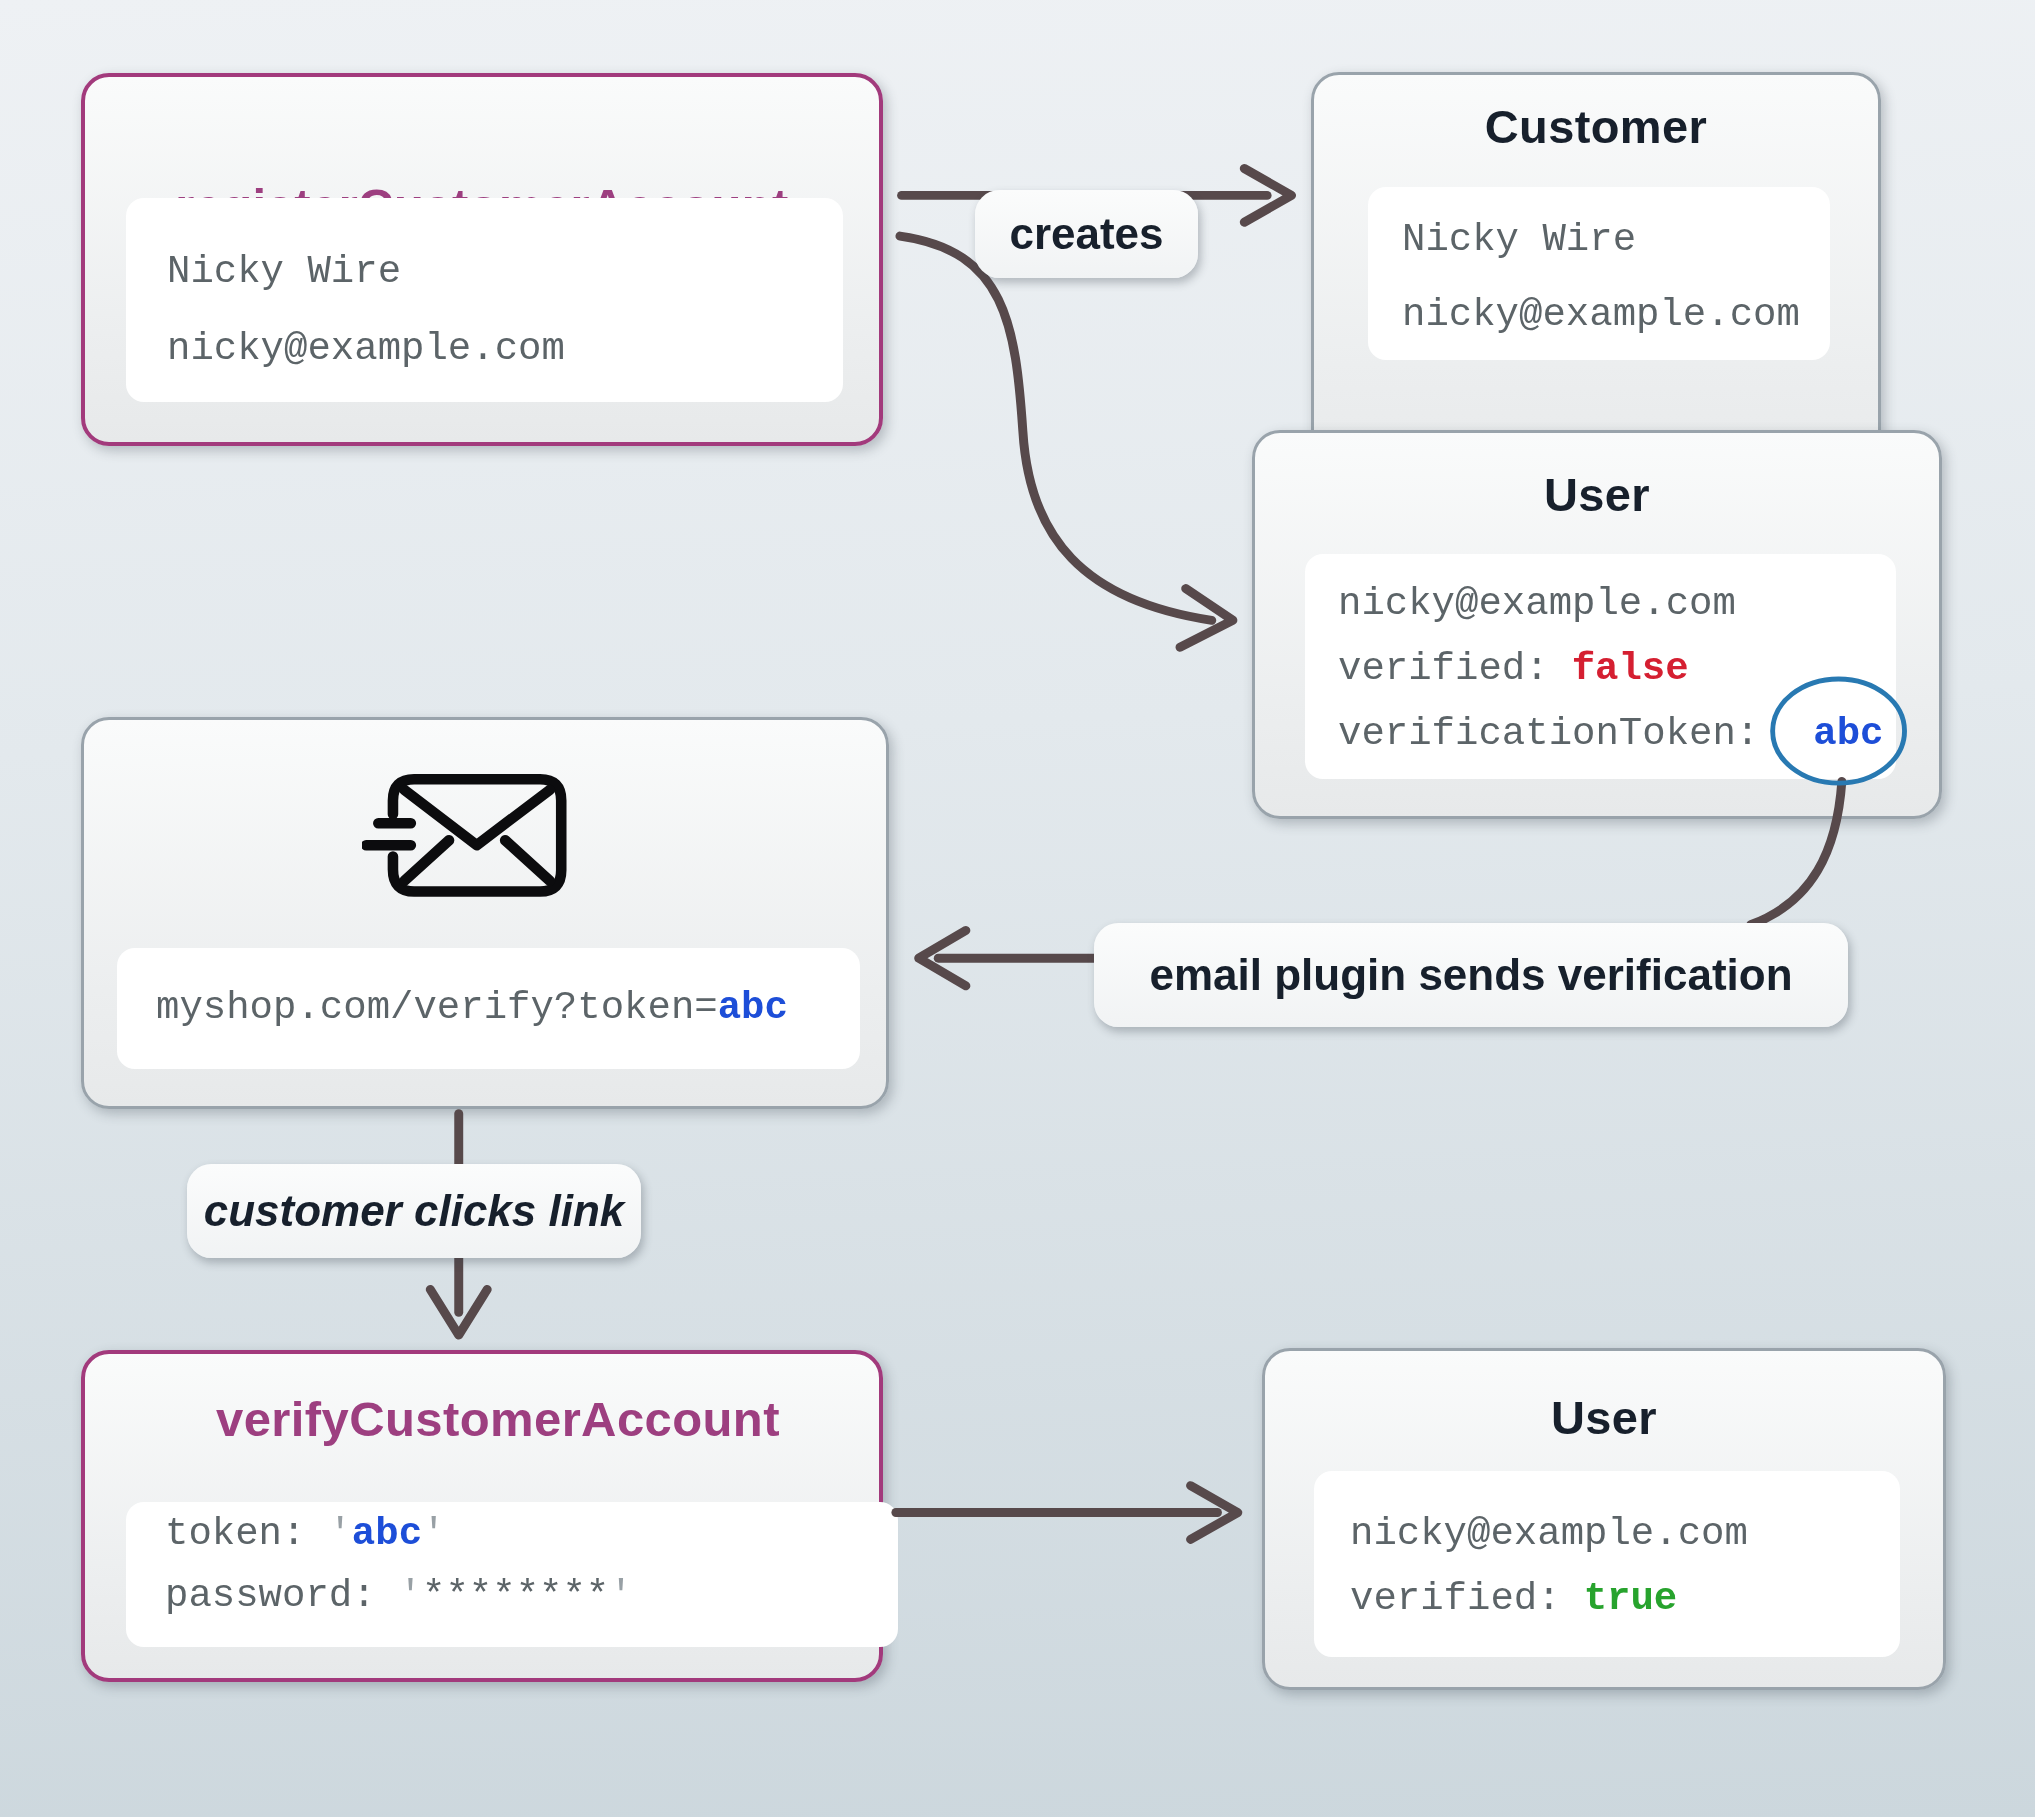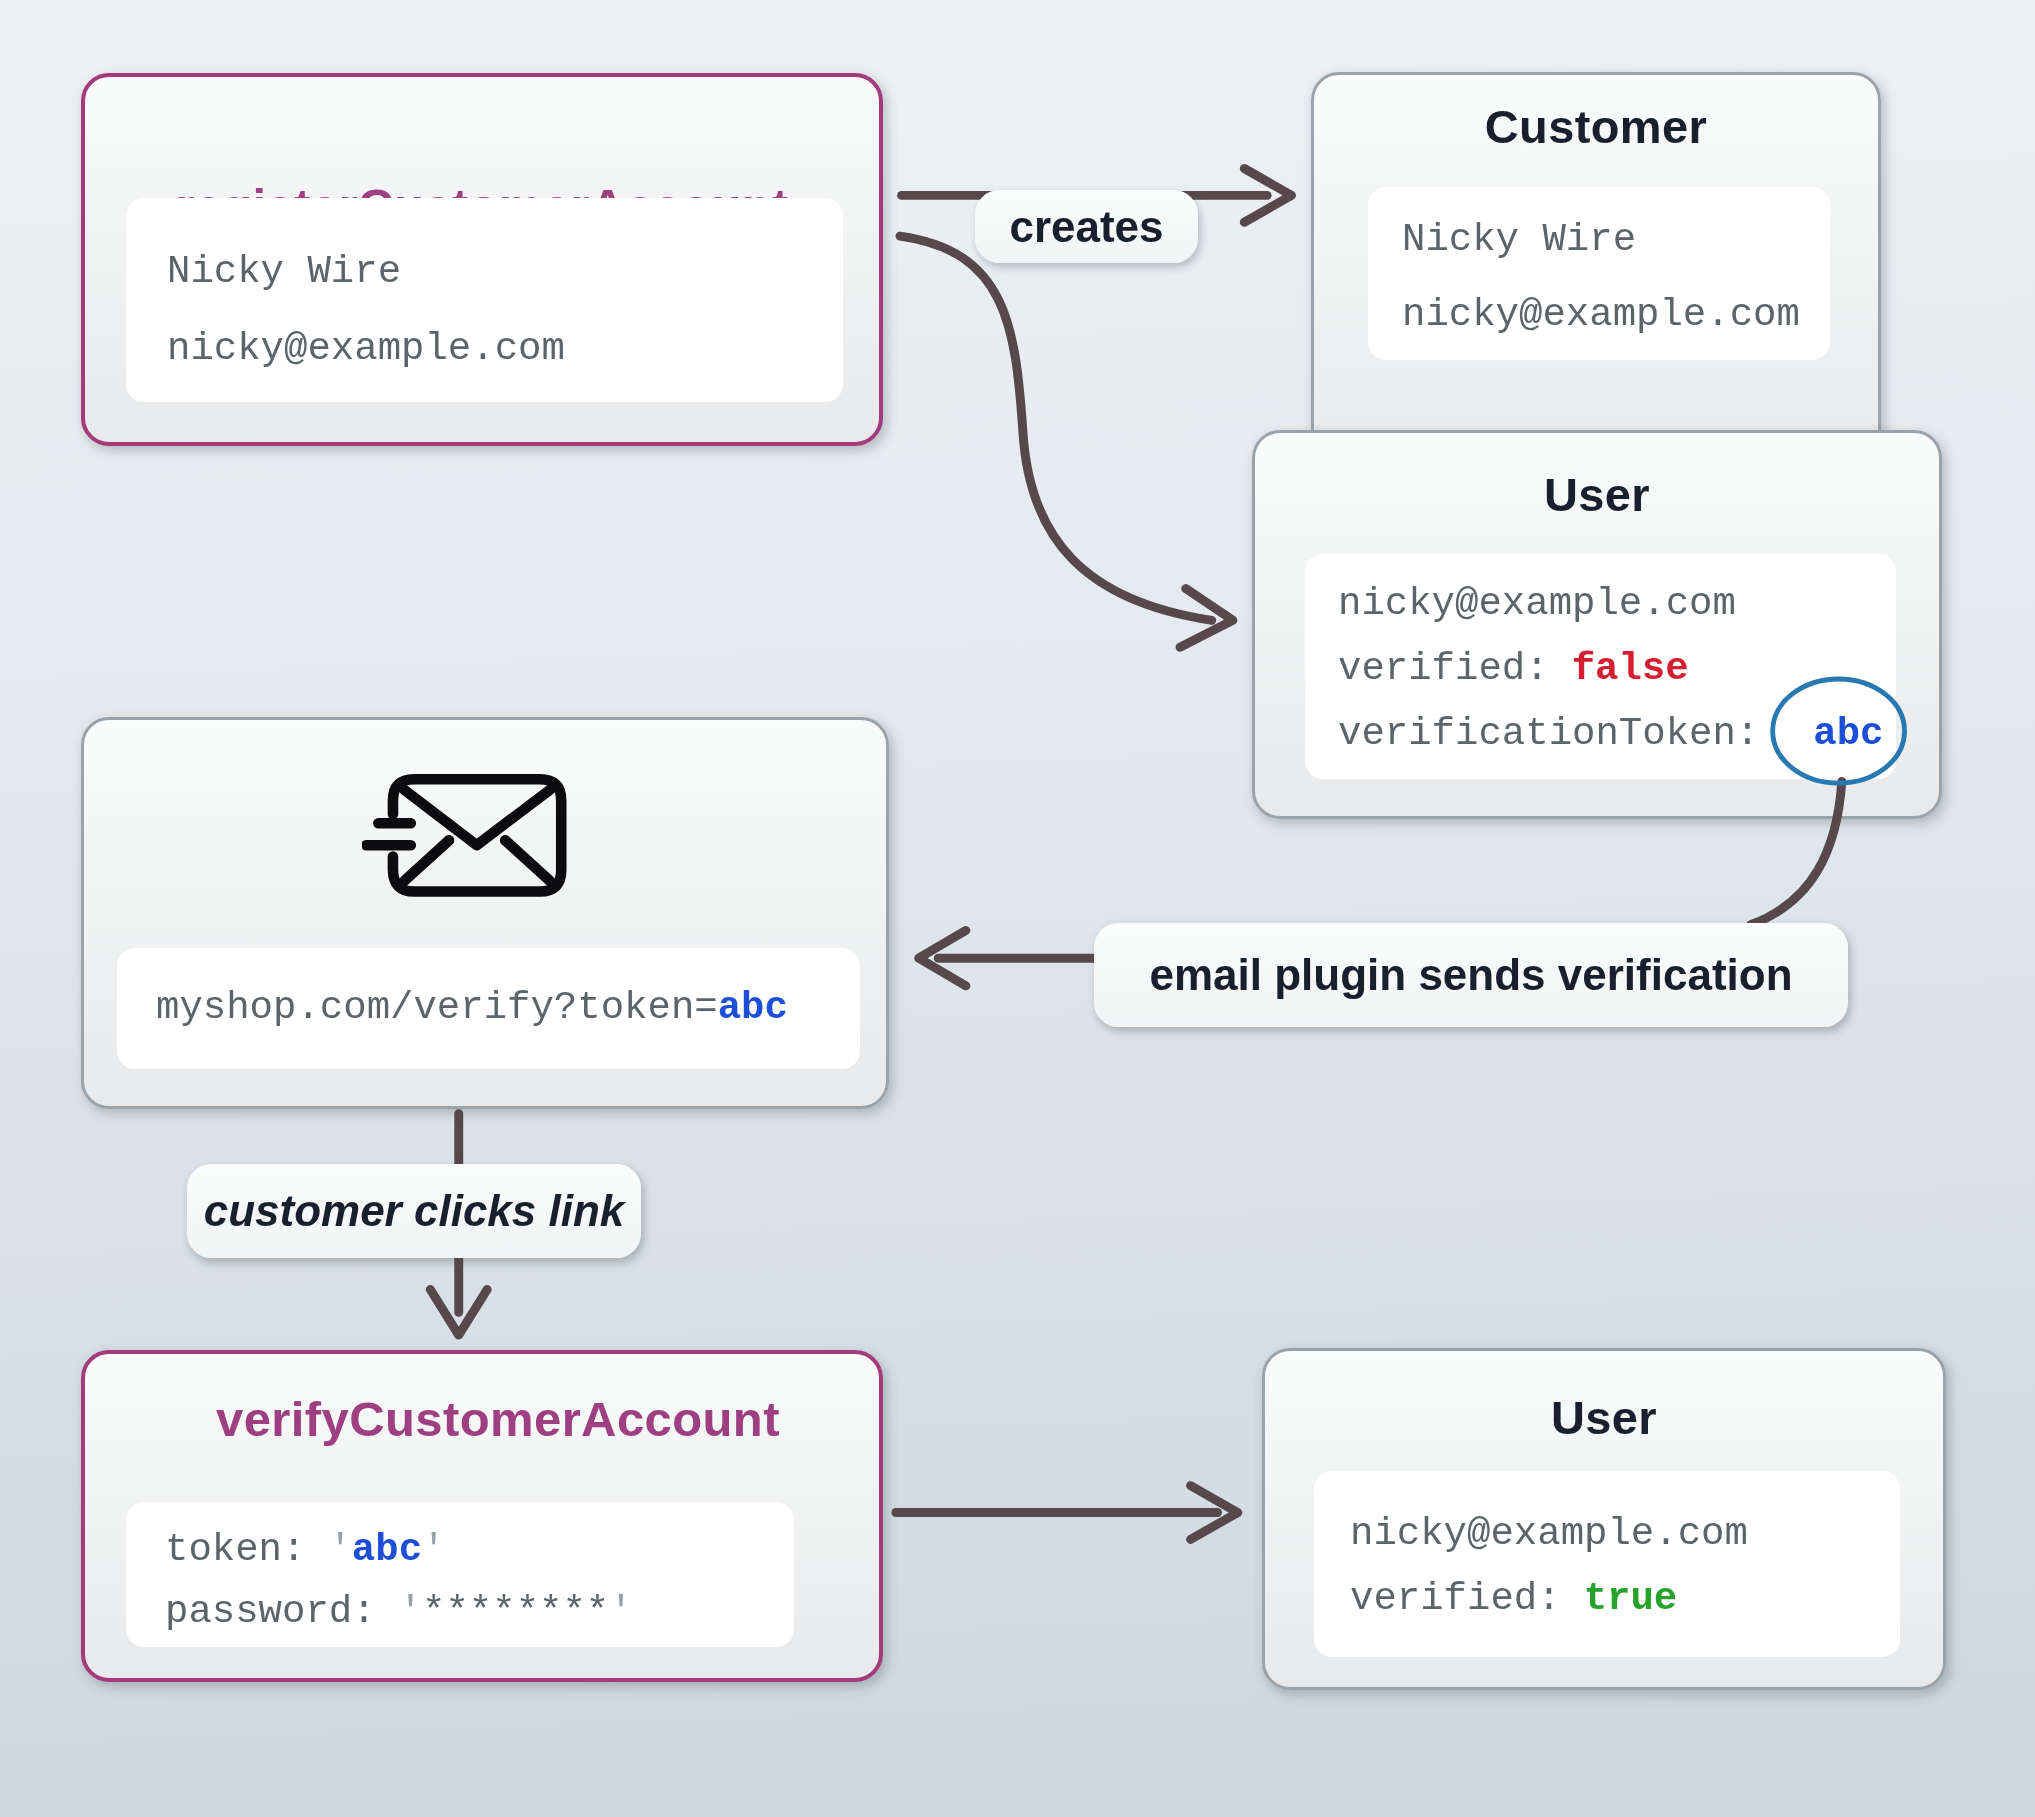--- a/index.html
+++ b/index.html
@@ -87,21 +87,21 @@
     <svg width="244" height="126" viewBox="0 0 300 155" fill="none" stroke="#0c0c0e" stroke-width="13" stroke-linecap="round" stroke-linejoin="round">
       <path d="M 38 52 L 38 35 Q 38 9 64 9 L 219 9 Q 245 9 245 35 L 245 121 Q 245 147 219 147 L 64 147 Q 38 147 38 120 L 38 104"></path>
       <path d="M 52 22 L 141 90 L 231 22"></path>
       <path d="M 52 134 L 107 84 M 231 134 L 176 84"></path>
       <path d="M 20 63 L 60 63 M 5 90 L 60 90"></path>
     </svg>
   </div>
 
   <div class="box magenta" style="left:81px;top:1350px;width:802px;height:332px;">
     <div class="box-title magenta-t" style="top:37px;padding-left:16px;">verifyCustomerAccount</div>
-    <div class="card" style="left:41px;top:148px;width:668px;height:145px;padding:29px 0 0 39px;row-gap:23px;">
+    <div class="card" style="left:41px;top:148px;width:772px;height:145px;padding:13px 0 0 39px;row-gap:23px;">
       <div class="mono"><span class="gap-s">token:</span><span class="quote">'</span><span class="blue">abc</span><span class="quote">'</span></div>
       <div class="mono"><span class="gap-s">password:</span><span class="quote">'</span><span>********</span><span class="quote">'</span></div>
     </div>
   </div>
 
   <div class="box gray" style="left:1262px;top:1348px;width:684px;height:342px;">
     <div class="box-title" style="top:39px;">User</div>
     <div class="card" style="left:49px;top:120px;width:586px;height:186px;padding:44px 0 0 36px;row-gap:26px;">
       <div class="mono">nicky@example.com</div>
       <div class="mono"><span class="gap-s">verified:</span><span class="green">true</span></div>
@@ -116,18 +116,18 @@
     <path d="M 2262 960 C 2256 1045 2226 1108 2150 1136"></path>
     <path d="M 1343 1177 L 1152 1177"></path>
     <path d="M 1186 1143 L 1128 1177 L 1186 1211"></path>
     <path d="M 563 1368 L 563 1612"></path>
     <path d="M 528 1584 L 563 1640 L 598 1584"></path>
     <path d="M 1100 1858 L 1495 1858"></path>
     <path d="M 1462 1825 L 1520 1858 L 1462 1891"></path>
     <ellipse cx="2258" cy="898" rx="81" ry="64" stroke="#2879b2" stroke-width="6"></ellipse>
   </svg>
 
-  <div class="flabel" style="left:975px;top:190px;width:223px;height:73px;text-align:center;">creates</div>
+  <div class="flabel" style="left:975px;top:190px;width:223px;height:88px;text-align:center;">creates</div>
   <div class="flabel" style="left:1094px;top:923px;width:754px;height:104px;">email plugin sends verification</div>
   <div class="flabel" style="left:187px;top:1164px;width:454px;height:94px;font-style:italic;">customer clicks link</div>
 
 </div>
 
 
 </body></html>

